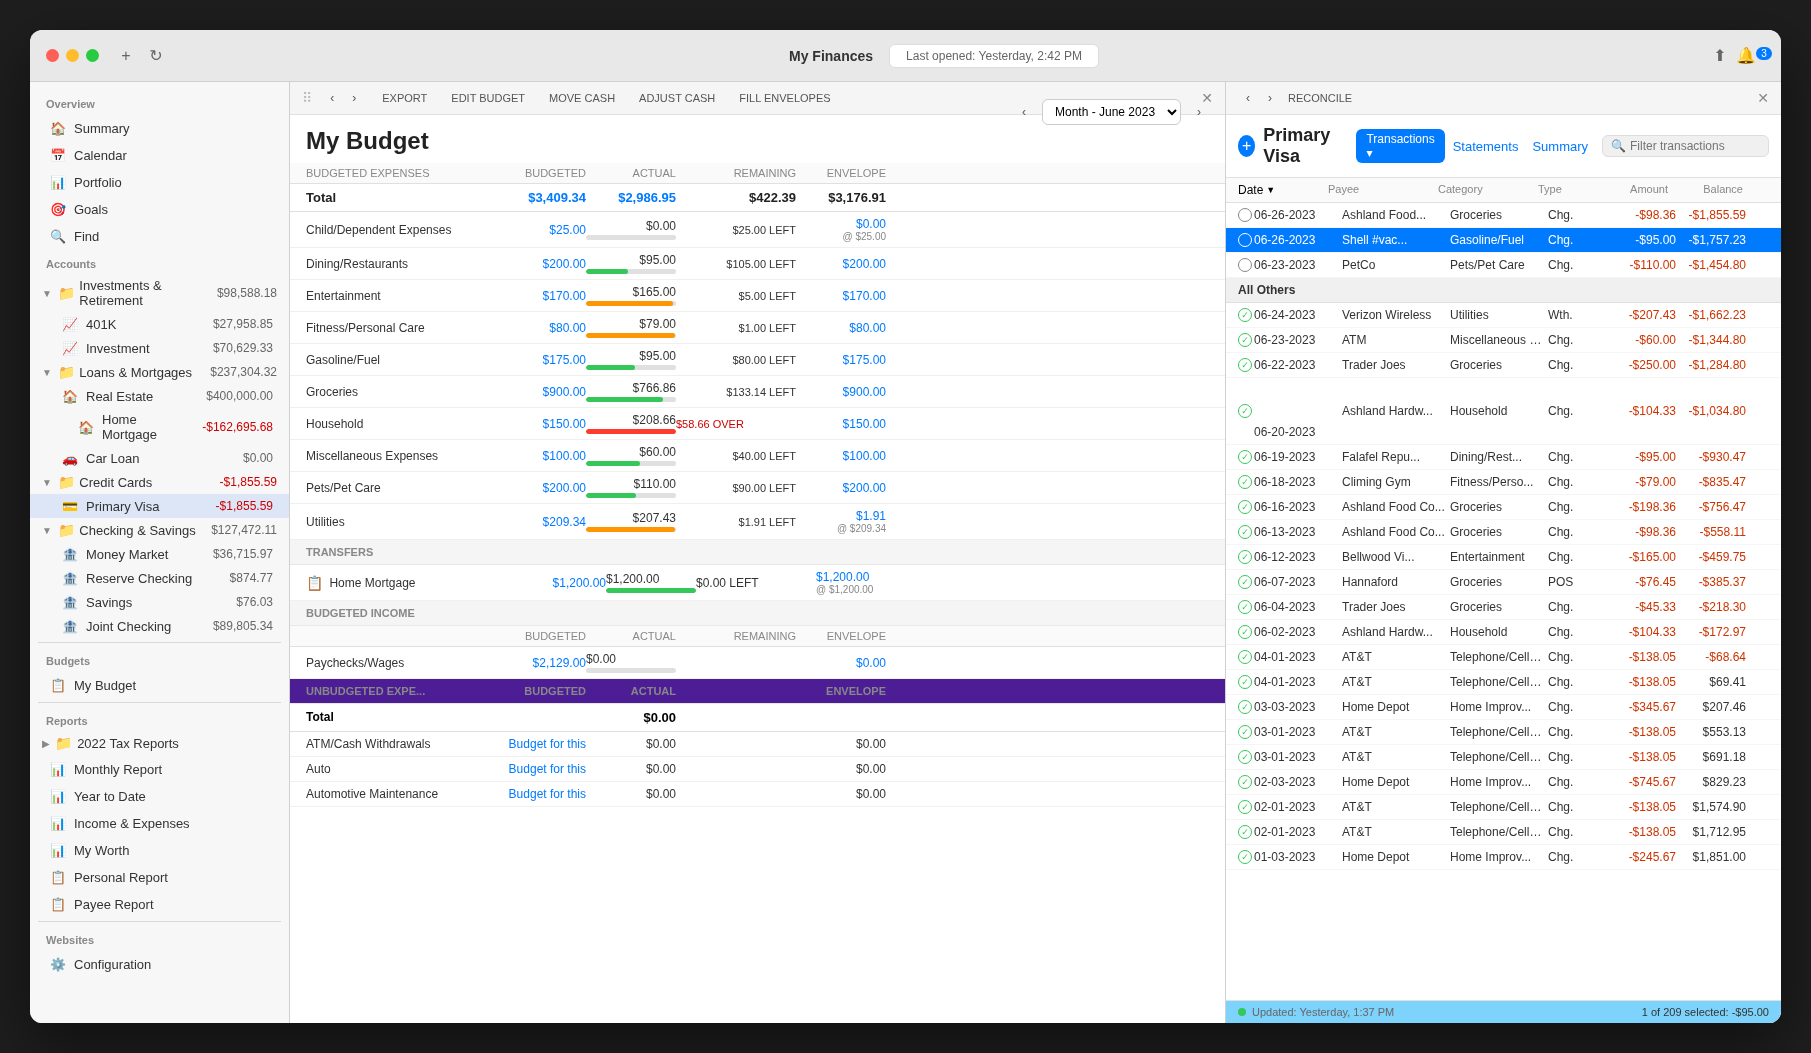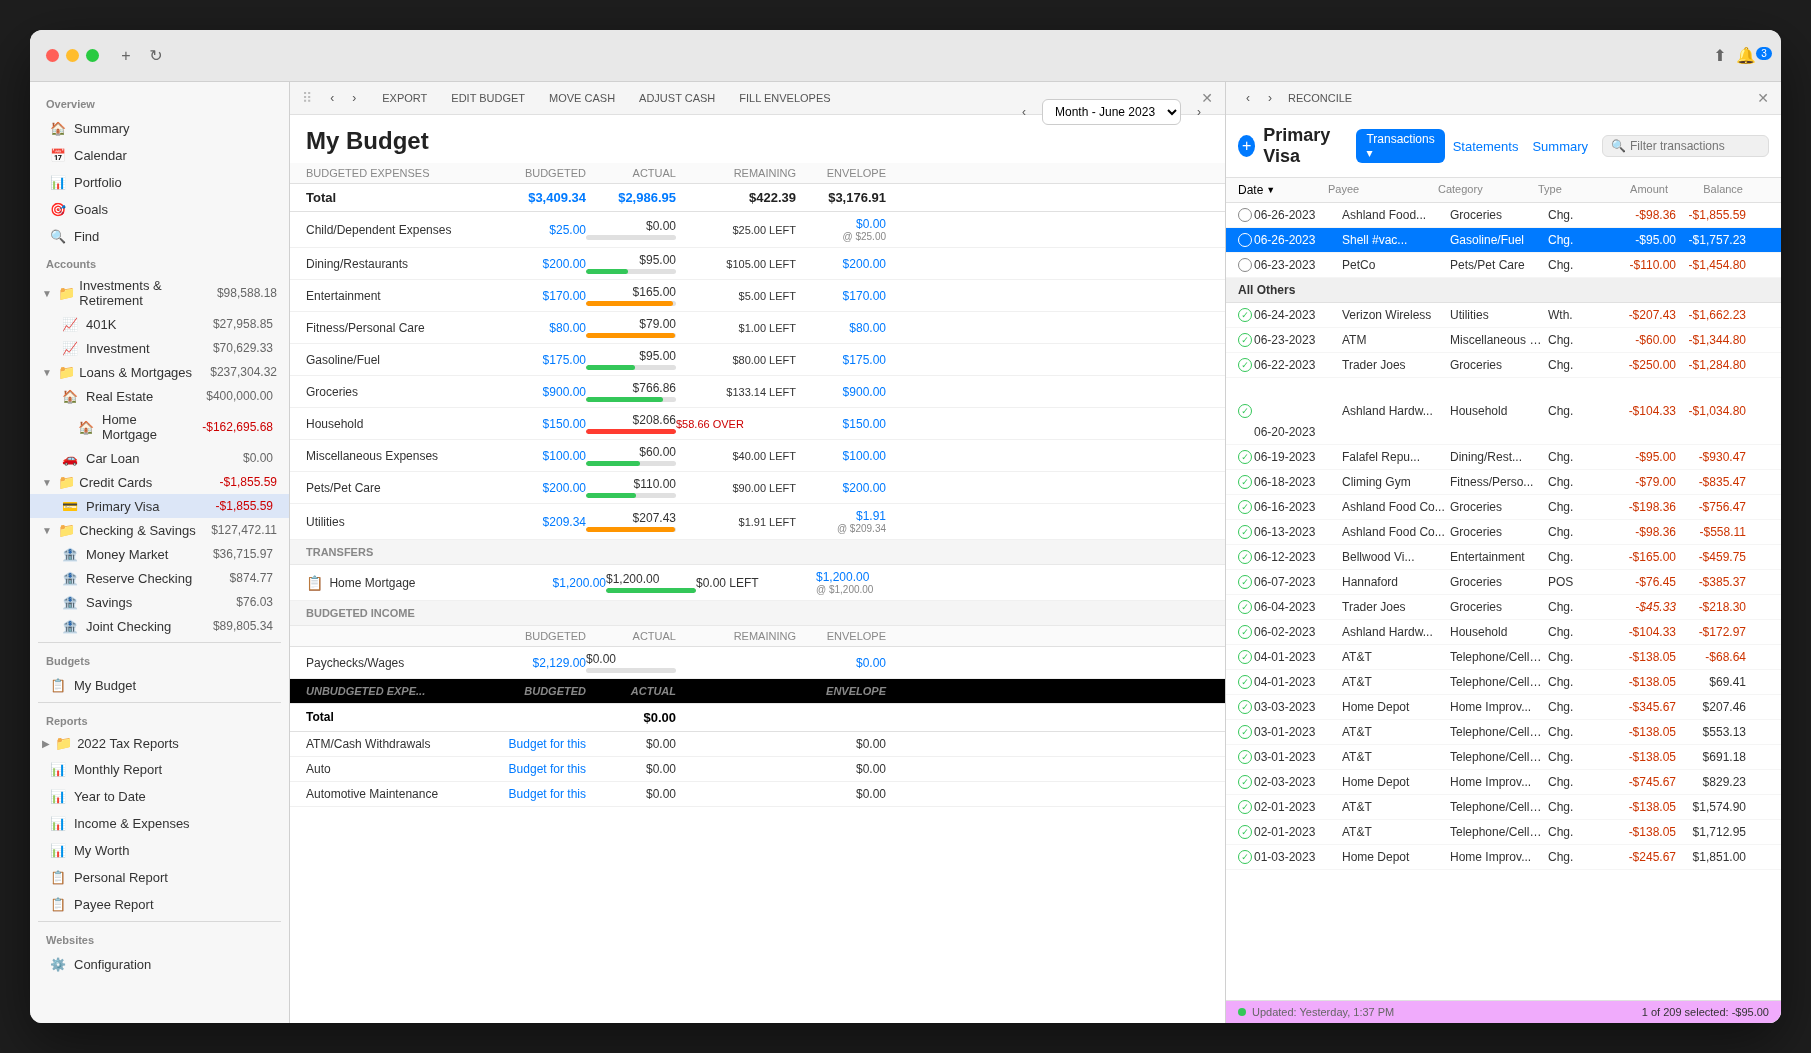--- a/index.html
+++ b/index.html
@@ -343,21 +343,21 @@
     .trans-list {
       flex: 1;
       overflow-y: auto;
     }
     .status-bar {
       padding: 5px 12px;
       border-top: 1px solid #e0e0e0;
       display: flex;
       align-items: center;
       gap: 6px;
-      background: #f0abfc;
+      background: #7dd3fc;
       flex-shrink: 0;
     }
     .status-dot { width: 8px; height: 8px; border-radius: 50%; background: #34c759; }
     .status-text { font-size: 11px; color: #666; flex: 1; }
     .status-count { font-size: 11px; color: #333; }
     .summary-btn {
       font-size: 13px;
       color: #007aff;
       cursor: pointer;
       padding: 2px 6px;
@@ -390,20 +390,24 @@
 
   <div class="titlebar">
     <div class="traffic-lights">
       <div class="tl tl-red"></div>
       <div class="tl tl-yellow"></div>
       <div class="tl tl-green"></div>
     </div>
     <div style="display:flex;align-items:center;gap:8px;margin-right:12px;">
       <div class="tb-icon">+</div>
       <div class="tb-icon">↻</div>
+    </div>
+    <div class="title-center">
+      <span class="app-title">My Finances</span>
+      <span class="last-opened">Last opened: Yesterday, 2:42 PM</span>
     </div>
     <div class="titlebar-right">
       <div class="tb-icon">⬆</div>
       <div class="tb-icon">🔔<span class="notification-badge">3</span></div>
     </div>
   </div>
 
   <div class="main-content">
 
     <div class="sidebar">
@@ -810,21 +814,21 @@
           <div>
             <span class="row-actual">$0.00</span>
             <div class="progress-bar">
               <div class="progress-fill green" style="width:0%;"></div>
             </div>
           </div>
           <span class="row-remaining left"></span>
           <span class="row-envelope">$0.00</span>
         </div>
 
-        <div style="display:grid;grid-template-columns:200px 80px 90px 120px 90px;padding:6px 16px;font-size:11px;font-weight:600;color:#888;background:#000000;border-bottom:1px solid #e8e8e8;font-style:italic;">
+        <div style="display:grid;grid-template-columns:200px 80px 90px 120px 90px;padding:6px 16px;font-size:11px;font-weight:600;color:#888;background:#4c1d95;border-bottom:1px solid #e8e8e8;">
           <span>UNBUDGETED EXPE...</span>
           <span style="text-align:right;">BUDGETED</span>
           <span style="text-align:right;">ACTUAL</span>
           <span></span>
           <span style="text-align:right;">ENVELOPE</span>
         </div>
         <div style="display:grid;grid-template-columns:200px 80px 90px 120px 90px;padding:6px 16px;border-bottom:1px solid #e0e0e0;font-weight:700;">
           <span>Total</span>
           <span></span>
           <span style="text-align:right;font-size:13px;font-weight:700;">$0.00</span>
@@ -1012,21 +1016,21 @@
       <span style="font-size:12px;color:#333;">POS</span>
       <span style="font-size:12px;color:#cc3300;text-align:right;">-$76.45</span>
       <span style="font-size:12px;color:#cc3300;text-align:right;">-$385.37</span>
     </div>
           <div style="display: grid; grid-template-columns: 16px 88px 108px 98px 48px 80px 70px; padding: 5px 12px; border-bottom: 1px solid rgb(245, 245, 245); align-items: center; cursor: pointer;">
       <span style="width:14px;height:14px;border:1.5px solid #34c759;border-radius:50%;display:inline-flex;align-items:center;justify-content:center;font-size:9px;color:#34c759;">✓</span>
       <span style="font-size:12px;color:#333;overflow:hidden;text-overflow:ellipsis;white-space:nowrap;">06-04-2023</span>
       <span style="font-size:12px;color:#333;overflow:hidden;text-overflow:ellipsis;white-space:nowrap;">Trader Joes</span>
       <span style="font-size:12px;color:#333;overflow:hidden;text-overflow:ellipsis;white-space:nowrap;">Groceries</span>
       <span style="font-size:12px;color:#333;">Chg.</span>
-      <span style="font-size:12px;color:#cc3300;text-align:right;font-style:italic;">-$45.33</span>
+      <span style="font-size:12px;color:#cc3300;text-align:right;">-$45.33</span>
       <span style="font-size:12px;color:#cc3300;text-align:right;">-$218.30</span>
     </div>
           <div style="display: grid; grid-template-columns: 16px 88px 108px 98px 48px 80px 70px; padding: 5px 12px; border-bottom: 1px solid rgb(245, 245, 245); align-items: center; cursor: pointer;">
       <span style="width:14px;height:14px;border:1.5px solid #34c759;border-radius:50%;display:inline-flex;align-items:center;justify-content:center;font-size:9px;color:#34c759;">✓</span>
       <span style="font-size:12px;color:#333;overflow:hidden;text-overflow:ellipsis;white-space:nowrap;">06-02-2023</span>
       <span style="font-size:12px;color:#333;overflow:hidden;text-overflow:ellipsis;white-space:nowrap;">Ashland Hardw...</span>
       <span style="font-size:12px;color:#333;overflow:hidden;text-overflow:ellipsis;white-space:nowrap;">Household</span>
       <span style="font-size:12px;color:#333;">Chg.</span>
       <span style="font-size:12px;color:#cc3300;text-align:right;">-$104.33</span>
       <span style="font-size:12px;color:#cc3300;text-align:right;">-$172.97</span>

